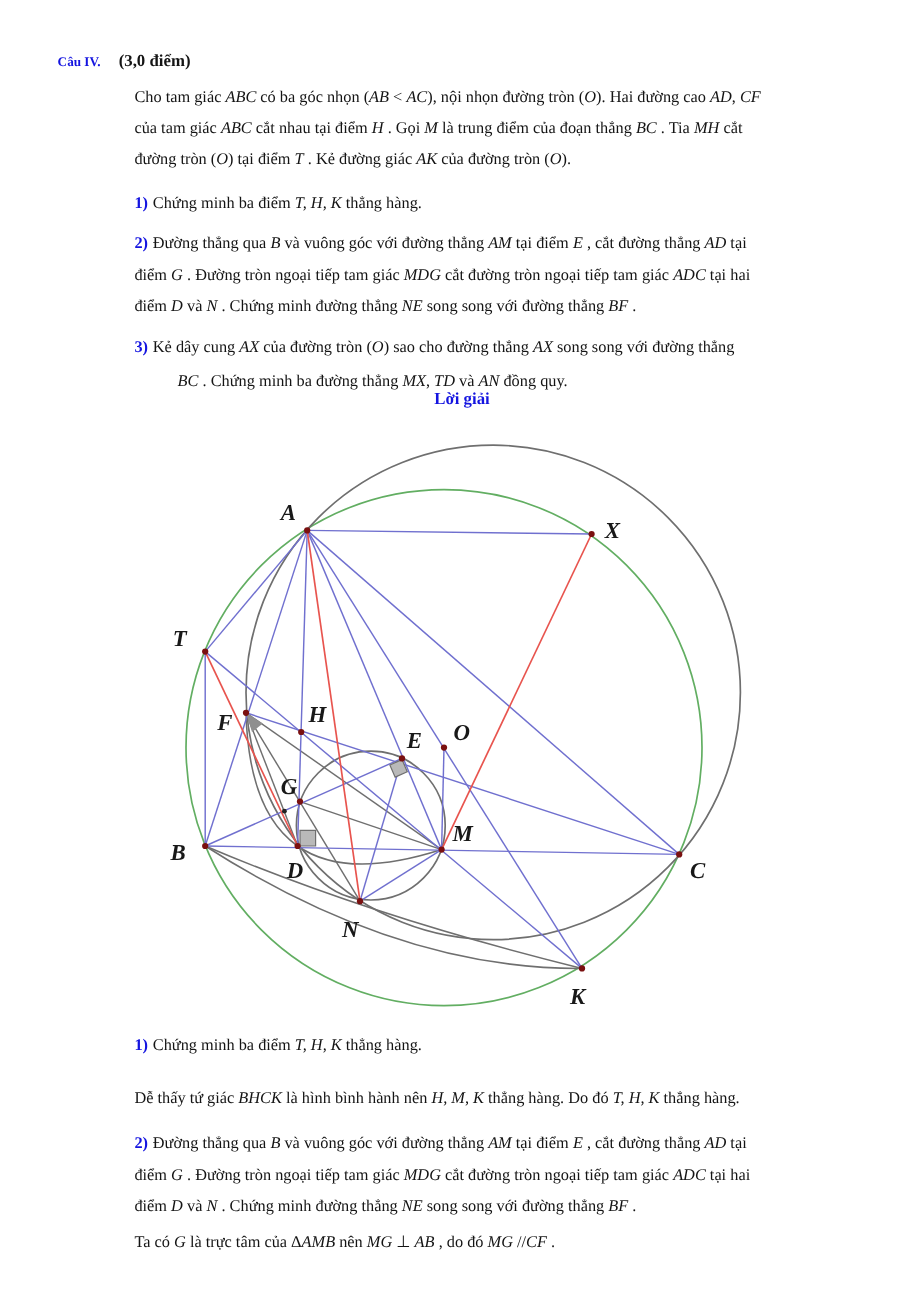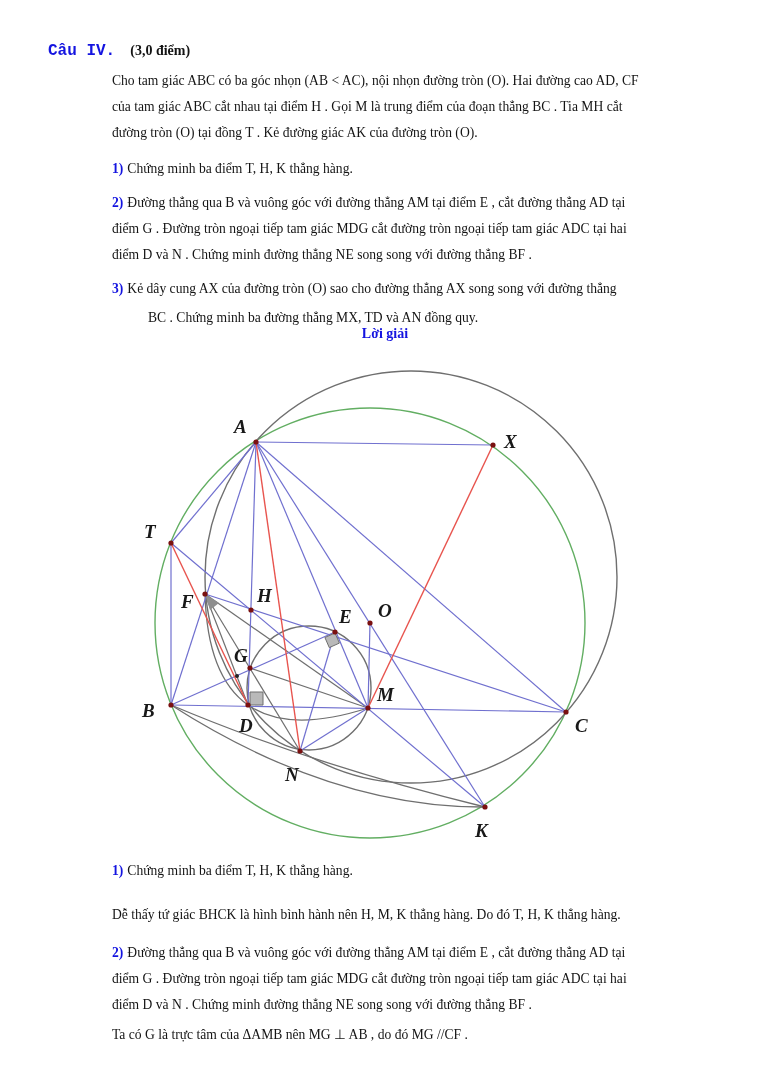--- a/index.html
+++ b/index.html
@@ -3,41 +3,41 @@
 <meta charset="utf-8">
 <style>
   html,body { margin:0; padding:0; background:#888; }
   .page {
     position:relative; width:770px; height:1089px; background:#ffffff;
     font-family:"Liberation Serif", serif; color:#141414; overflow:hidden;
     margin:0 auto;
   }
   .tl { position:absolute; font-size:13.6px; line-height:17px; white-space:nowrap; }
   .num { color:#1414e0; font-weight:bold; margin-right:4px; }
-  .mv  { }
-  .hdr-label  { color:#1414e0; font-weight:bold; font-size:16px;font-family:Liberation Mono, monospace; }
+  .mv  { font-style:italic; }
+  .hdr-label  { color:#1414e0; font-weight:bold; font-size:11px; }
   .hdr-points { font-weight:bold; font-size:14px; margin-left:15px; }
   .sol-title { position:absolute; left:0; width:770px; text-align:center;
                font-weight:bold; color:#1414e0; font-size:14px; }
   .fig { position:absolute; left:130px; top:352px; }
   .fig-label { font-family:"Liberation Serif", serif; font-size:19px;
                font-weight:bold; font-style:italic; fill:#181818; }
 </style>
 </head>
 <body>
 
 <div class="page">
 
   <div class="tl" style="left:48px; top:42px;">
     <span class="hdr-label">Câu IV.</span><span class="hdr-points">(3,0 điểm)</span>
   </div>
 
   <div class="tl" style="left:112px; top:72px;"><span>Cho tam giác </span><span class="mv">ABC</span><span> có ba góc nhọn (</span><span class="mv">AB</span><span> &lt; </span><span class="mv">AC</span><span>), nội nhọn đường tròn (</span><span class="mv">O</span><span>). Hai đường cao </span><span class="mv">AD</span><span>, </span><span class="mv">CF</span><span></span></div>
   <div class="tl" style="left:112px; top:98px;"><span>của tam giác </span><span class="mv">ABC</span><span> cắt nhau tại điểm </span><span class="mv">H</span><span> . Gọi </span><span class="mv">M</span><span> là trung điểm của đoạn thẳng </span><span class="mv">BC</span><span> . Tia </span><span class="mv">MH</span><span> cắt</span></div>
-  <div class="tl" style="left:112px; top:124px;"><span>đường tròn (</span><span class="mv">O</span><span>) tại đồng </span><span class="mv">T</span><span> . Kẻ đường giác </span><span class="mv">AK</span><span> của đường tròn (</span><span class="mv">O</span><span>).</span></div>
+  <div class="tl" style="left:112px; top:124px;"><span>đường tròn (</span><span class="mv">O</span><span>) tại điểm </span><span class="mv">T</span><span> . Kẻ đường giác </span><span class="mv">AK</span><span> của đường tròn (</span><span class="mv">O</span><span>).</span></div>
 
   <div class="tl" style="left:112px; top:160px;">
     <span class="num">1)</span><span><span>Chứng minh ba điểm </span><span class="mv">T, H, K</span><span> thẳng hàng.</span></span>
   </div>
 
   <div class="tl" style="left:112px; top:194px;">
     <span class="num">2)</span><span><span>Đường thẳng qua </span><span class="mv">B</span><span> và vuông góc với đường thẳng </span><span class="mv">AM</span><span> tại điểm </span><span class="mv">E</span><span> , cắt đường thẳng </span><span class="mv">AD</span><span> tại</span></span>
   </div>
   <div class="tl" style="left:112px; top:220px;"><span>điểm </span><span class="mv">G</span><span> . Đường tròn ngoại tiếp tam giác </span><span class="mv">MDG</span><span> cắt đường tròn ngoại tiếp tam giác </span><span class="mv">ADC</span><span> tại hai</span></div>
   <div class="tl" style="left:112px; top:246px;"><span>điểm </span><span class="mv">D</span><span> và </span><span class="mv">N</span><span> . Chứng minh đường thẳng </span><span class="mv">NE</span><span> song song với đường thẳng </span><span class="mv">BF</span><span> .</span></div>

